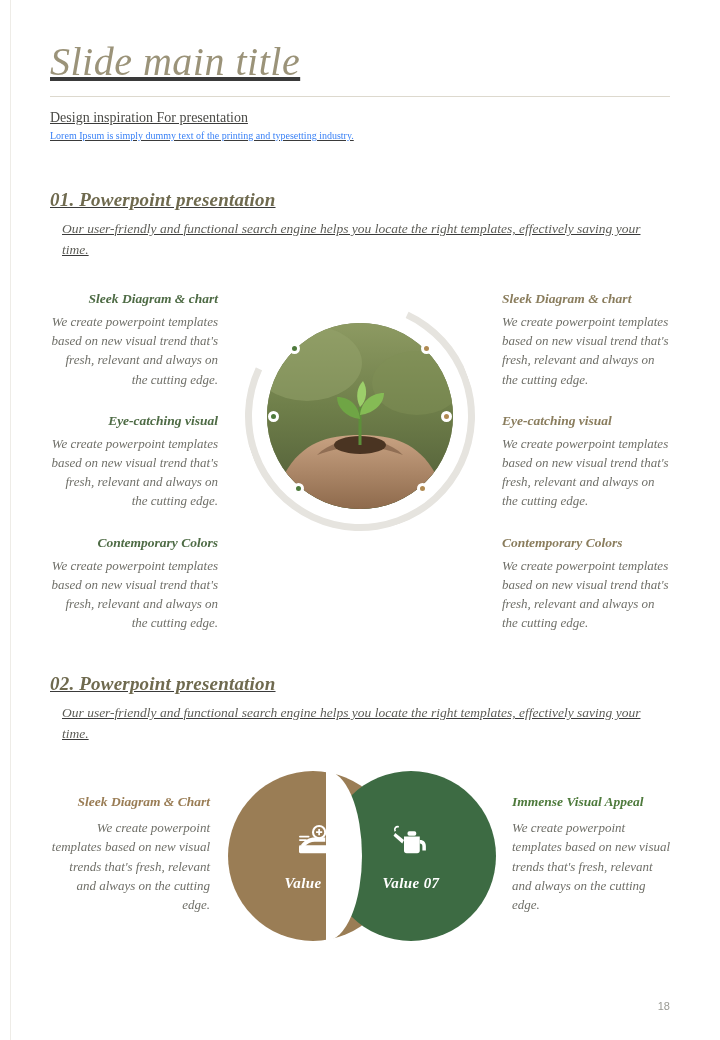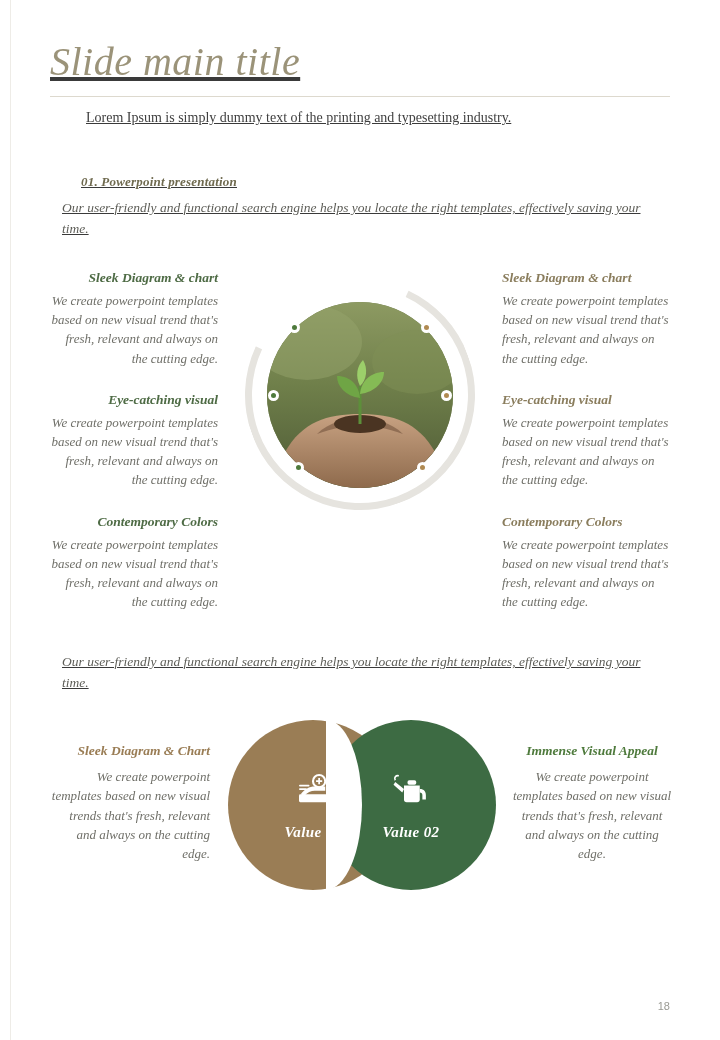--- a/index.html
+++ b/index.html
@@ -53,37 +53,35 @@
     background: #ddd9ce;
     margin-top: 12px;
     margin-bottom: 10px;
   }
   .subtitle-1 {
     font-size: 14px;
     color: #4a4a46;
     line-height: 1.5;
   }
   .subtitle-2 {
-    font-size: 14px;
-    color: #404040;
+    font-size: 10px;
+    color: #3b82f6;
     line-height: 1.5;
-    margin-left: 36px;
   }
 
   
   .section {
     margin-top: 46px;
   }
   .section-heading {
-    font-size: 13px;
+    font-size: 19px;
     font-style: italic;
     font-weight: bold;
     color: #6f6a4f;
     letter-spacing: 0.2px;
-    margin-left: 31px;
   }
   .section-desc {
     margin-top: 8px;
     font-size: 13.5px;
     font-style: italic;
     color: #5d5d57;
     line-height: 1.55;
     width: 600px;
     margin-left: 12px;
   }
@@ -222,21 +220,21 @@
   .d2-left {
     position: absolute;
     left: 0; top: 22px;
     width: 160px;
     text-align: right;
   }
   .d2-right {
     position: absolute;
     left: 462px; top: 22px;
     width: 160px;
-    text-align: center;
+    text-align: left;
   }
   .d2-title {
     font-size: 13.5px;
     font-weight: bold;
     font-style: italic;
     line-height: 1.3;
     margin-bottom: 8px;
   }
   .d2-title.brown { color: #9a7d55; }
   .d2-title.green { color: #4e7a3c; }
@@ -253,20 +251,21 @@
 </head>
 <body>
 
 <div class="page">
   <div class="left-bar"></div>
 
   <div class="content">
 
     <div class="slide-title">Slide main title</div>
     <div class="rule"></div>
+    <div class="subtitle-1">Design inspiration For presentation</div>
     <div class="subtitle-2">Lorem Ipsum is simply dummy text of the printing and typesetting industry.</div>
 
     <div class="section">
       <div class="section-heading">01. Powerpoint presentation</div>
       <div class="section-desc">Our user-friendly and functional search engine helps you locate the right templates, effectively saving your time.</div>
 
       <div class="diagram1">
 
         <div class="d1-left">
           <div class="item">
@@ -331,20 +330,21 @@
           </div>
           <div class="item">
             <div class="item-title">Contemporary Colors</div>
             <div class="item-body">We create powerpoint templates based on new visual trend that's fresh, relevant and always on the cutting edge.</div>
           </div>
         </div>
       </div>
     </div>
 
     <div class="section" style="margin-top:60px;">
+      <div class="section-heading">02. Powerpoint presentation</div>
       <div class="section-desc">Our user-friendly and functional search engine helps you locate the right templates, effectively saving your time.</div>
 
       <div class="diagram2">
 
         <div class="d2-left">
           <div class="d2-title brown">Sleek Diagram &amp; Chart</div>
           <div class="item-body">We create powerpoint templates based on new visual trends that's fresh, relevant and always on the cutting edge.</div>
         </div>
 
         <div class="venn">
@@ -365,21 +365,21 @@
             <svg width="42" height="42" viewBox="0 0 48 48" aria-hidden="true">
               <path d="M16 20 h18 v16 a3 3 0 0 1-3 3 h-12 a3 3 0 0 1-3-3 Z" fill="#ffffff"></path>
               <path d="M16 24 L6 16 L4 19 L14 28 Z" fill="#ffffff"></path>
               <path d="M34 24 c5 0 7 3 7 7 v5 h-4 v-5 c0-2-1-3-3-3 Z" fill="#ffffff"></path>
               <rect x="20" y="14" width="10" height="5" rx="2" fill="#ffffff"></rect>
               <path d="M6 14 c-2-3 1-6 4-5" stroke="#ffffff" stroke-width="2" fill="none"></path>
             </svg>
           </div>
 
           <div class="venn-label left">Value 06</div>
-          <div class="venn-label right">Value 02</div>
+          <div class="venn-label right">Value 07</div>
         </div>
 
         <div class="d2-right">
           <div class="d2-title green">Immense Visual Appeal</div>
           <div class="item-body">We create powerpoint templates based on new visual trends that's fresh, relevant and always on the cutting edge.</div>
         </div>
       </div>
     </div>
   </div>
 

